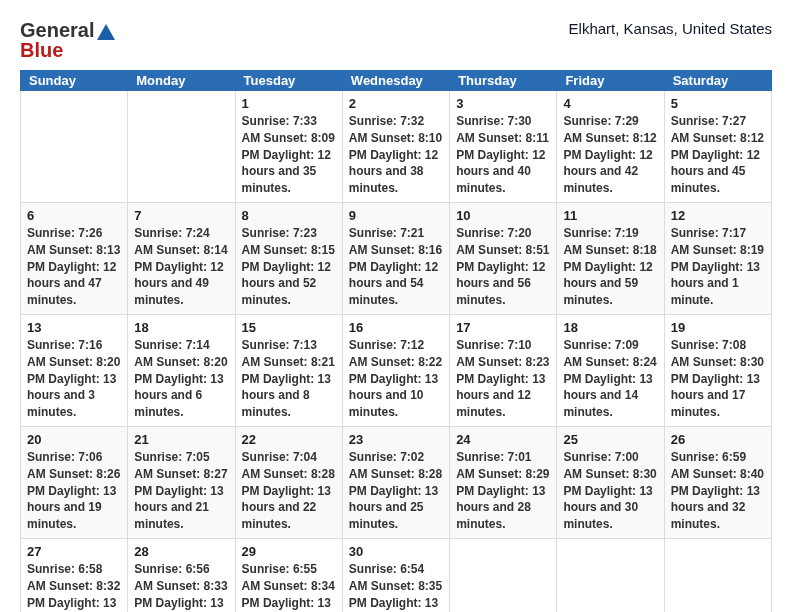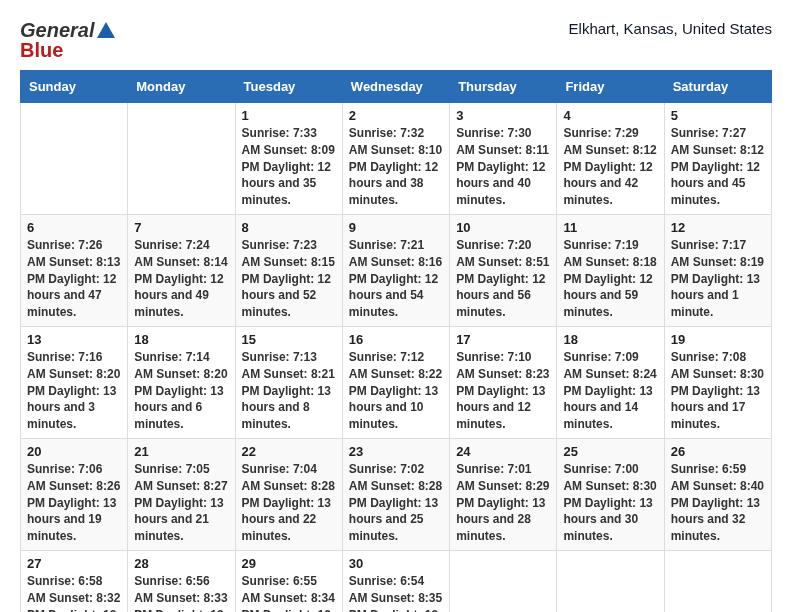--- a/index.html
+++ b/index.html
@@ -42,21 +42,21 @@
     }
     .calendar {
       width: 100%;
       border-collapse: collapse;
       border: 1px solid #ccc;
     }
     .calendar th {
       background-color: #2a6db5;
       color: #fff;
       text-align: left;
-      padding: 8px 8px;
+      padding: 2px 8px;
       font-size: 13px;
       font-weight: bold;
       border: 1px solid #2a6db5;
     }
     .calendar td {
       vertical-align: top;
       padding: 5px 6px;
       font-size: 11px;
       color: #333;
       border: 1px solid #ddd;
@@ -86,22 +86,21 @@
     .logo-wrapper {
       display: flex;
       align-items: center;
     }
     .logo-text-wrapper {
       display: flex;
       flex-direction: column;
     }
     .logo-row {
       display: flex;
-      align-items: center;
-      font-style: italic;
+      align-items: flex-end;
     }
     .triangle-icon {
       display: inline-block;
       width: 0;
       height: 0;
       border-style: solid;
       border-width: 0 9px 16px 9px;
       border-color: transparent transparent #1a5fa8 transparent;
       margin-left: 3px;
     }

